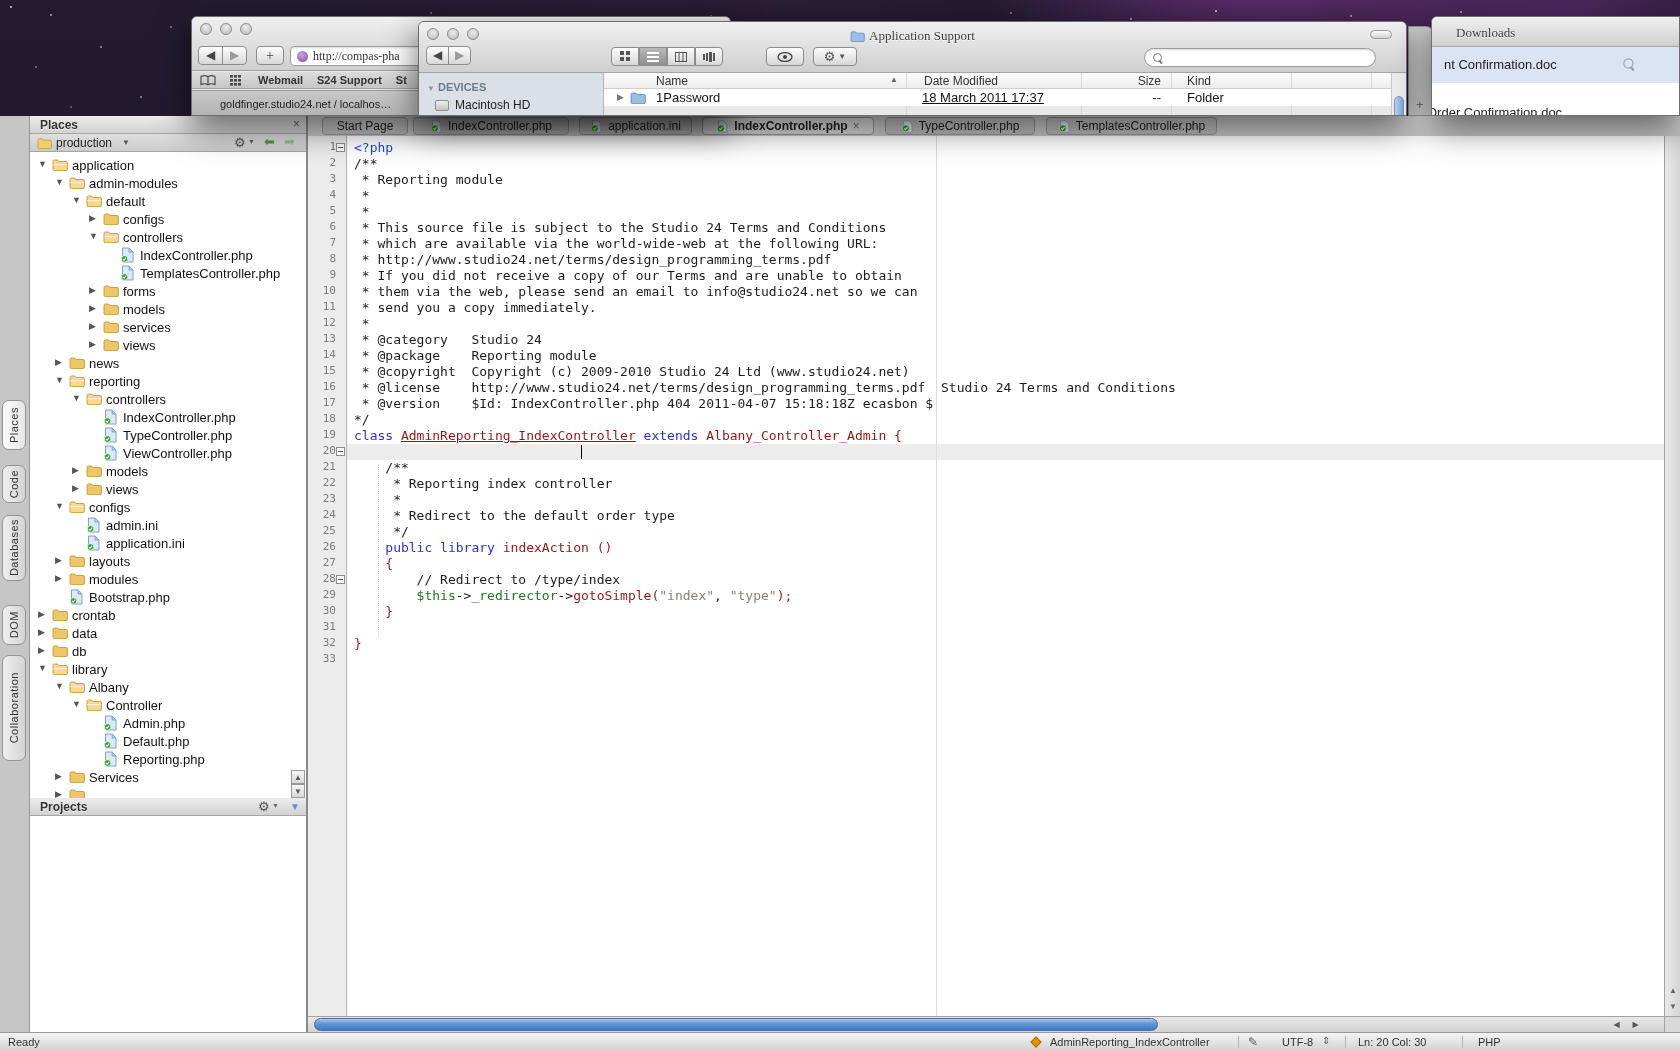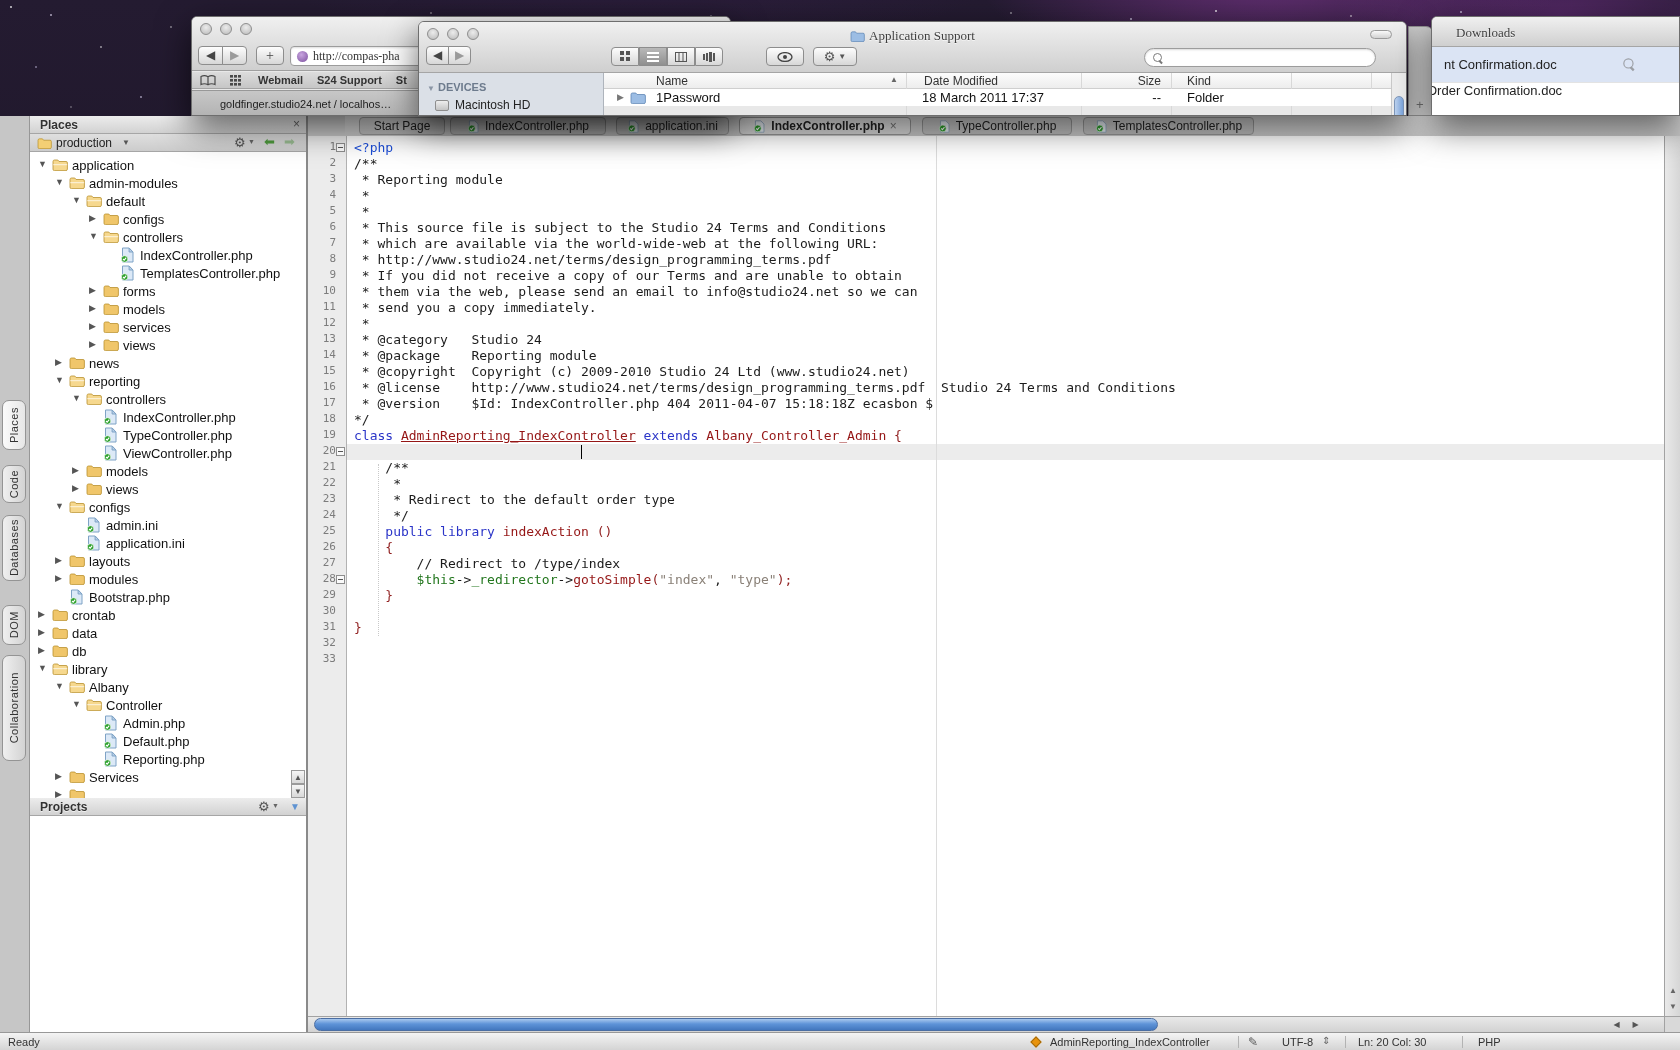--- a/index.html
+++ b/index.html
@@ -69,21 +69,21 @@
   .trow { position:absolute; left:0; right:0; height:18px; }
   .disc { position:absolute; font-size:9px; color:#555; top:3px; }
   .ticon { position:absolute; top:1px; }
   .tlabel { position:absolute; top:2px; font-size:13px; color:#111; white-space:nowrap; }
   .scrbox { position:absolute; width:14px; height:14px; border:1px solid #9a9a9a;
     background:linear-gradient(#f5f5f5,#d8d8d8); color:#555; font-size:8px; text-align:center; line-height:13px; }
 
   
   .edregion { position:absolute; left:307px; top:0; width:1373px; height:916px; border-left:1px solid #8a8a8a; }
   .tabbar { position:absolute; left:0; right:0; top:0; height:28px;
-    background:linear-gradient(#dddddd,#c1c1c1); border-bottom:1px solid #8f8f8f;margin-left:37px; }
+    background:linear-gradient(#dddddd,#c1c1c1); border-bottom:1px solid #8f8f8f; }
   .etab { position:absolute; top:1px; height:18px; border:1px solid #999; border-radius:4px;
     background:linear-gradient(#cfcfcf,#bdbdbd); display:flex; align-items:center; justify-content:center;
     gap:5px; font-size:12px; color:#222; overflow:hidden; white-space:nowrap; }
   .etab.active { background:linear-gradient(#f0f0f0,#d9d9d9); font-weight:bold; }
   .etab .x { color:#777; font-weight:normal; font-size:12px; }
 
   .edbg { position:absolute; left:39px; right:16px; top:20px; height:880px; background:#fff; }
   .gutter { position:absolute; left:0; top:20px; width:39px; height:880px; background:#ececec; border-right:1px solid #b2b2b2; }
   .gln { height:16px; line-height:16px; font:11px "DejaVu Sans Mono", monospace; color:#7c7c7c; text-align:right; width:26px; margin-left:2px; }
   .gutwrap { position:absolute; top:4px; left:0; }
@@ -262,39 +262,39 @@
   <div class="col-div" style="left:752px;"></div>
     <div class="col-div" style="left:872px;"></div>
   <div class="col-div" style="left:952px;"></div>
 
   <div style="position:absolute;left:185px;right:15px;top:67px;height:17px;background:#fff;">
     <span style="position:absolute;left:13px;top:3px;font-size:9px;color:#777;">▶</span>
     <svg width="16" height="13" viewBox="0 0 16 13" style="position:absolute;left:26px;top:2px;">
         <path d="M1 3.5c0-.8.6-1.5 1.4-1.5h3.4l1.2 1.5h7A1.4 1.4 0 0 1 15.4 5v6.2c0 .8-.6 1.4-1.4 1.4H2.4A1.4 1.4 0 0 1 1 11.2z" fill="#9cbde4" stroke="#5f86b5" stroke-width=".8"></path>
       </svg>
     <span style="position:absolute;left:52px;top:1px;font-size:13px;color:#111;">1Password</span>
-    <span style="position:absolute;left:318px;top:1px;font-size:13px;color:#111;">18 March 2011 17:37</span>
+    <span style="position:absolute;left:318px;top:1px;font-size:13px;color:#111;text-decoration:underline;">18 March 2011 17:37</span>
     <span style="position:absolute;left:515px;top:1px;width:42px;text-align:right;font-size:13px;color:#111;">--</span>
     <span style="position:absolute;left:583px;top:1px;font-size:13px;color:#111;">Folder</span>
   </div>
   <div style="position:absolute;right:0;top:51px;bottom:0;width:15px;background:#ececec;border-left:1px solid #c9c9c9;">
     <div style="position:absolute;left:2px;top:23px;width:10px;height:30px;border-radius:5px;background:linear-gradient(90deg,#bcd2ef,#7ba4dc);border:1px solid #7d95b8;"></div>
   </div>
 </div>
 
 <div class="win" style="left:1431px;top:16px;width:249px;height:100px;border-radius:6px 0 0 0;z-index:3;">
   <div class="tbar" style="height:30px;">
     <span class="wtitle" style="position:absolute;left:24px;top:8px;">Downloads</span>
   </div>
   <div class="dl-row" style="top:30px;height:36px;background:#dbe4f4;">
     <span style="position:absolute;left:12px;top:10px;">nt Confirmation.doc</span>
     <span class="mag" style="position:absolute;left:192px;top:12px;opacity:.65;transform:scale(1.15);"></span>
   </div>
   <div class="dl-row" style="top:66px;height:34px;background:#fff;">
-    <span style="position:absolute;left:-5px;top:0;">Order Confirmation.doc</span>
+    <span style="position:absolute;left:-5px;top:22px;">Order Confirmation.doc</span>
   </div>
 </div>
 
 <div class="ide" style="z-index:1;">
   <div class="rail" id="drawer">
       <div class="drawer-tab active" style="top: 284px; height: 50px;">
         <span class="vtext">Places</span>
       </div>
       <div class="drawer-tab" style="top: 349px; height: 38px;">
         <span class="vtext">Code</span>
@@ -735,20 +735,21 @@
         <div class="cl"><span class="ct"> *</span></div>
         <div class="cl"><span class="ct"> * @category   Studio 24</span></div>
         <div class="cl"><span class="ct"> * @package    Reporting module</span></div>
         <div class="cl"><span class="ct"> * @copyright  Copyright (c) 2009-2010 Studio 24 Ltd (www.studio24.net)</span></div>
         <div class="cl"><span class="ct"> * @license    http://www.studio24.net/terms/design_programming_terms.pdf  Studio 24 Terms and Conditions</span></div>
         <div class="cl"><span class="ct"> * @version    $Id: IndexController.php 404 2011-04-07 15:18:18Z ecasbon $</span></div>
         <div class="cl"><span class="ct">*/</span></div>
         <div class="cl"><span class="ck">class </span><span class="cu">AdminReporting_IndexController</span><span class="ct"> </span><span class="ck">extends</span><span class="ct"> </span><span class="cr">Albany_Controller_Admin</span><span class="ct"> </span><span class="cp">{</span></div>
         <div class="cl">&nbsp;</div>
         <div class="cl"><span class="ct">    /**</span></div>
+        <div class="cl"><span class="ct">     * Reporting index controller</span></div>
         <div class="cl"><span class="ct">     *</span></div>
         <div class="cl"><span class="ct">     * Redirect to the default order type</span></div>
         <div class="cl"><span class="ct">     */</span></div>
         <div class="cl"><span class="ct">    </span><span class="ck">public</span><span class="ct"> </span><span class="ck">library</span><span class="ct"> </span><span class="cr">indexAction</span><span class="ct"> </span><span class="cp">()</span></div>
         <div class="cl"><span class="cp">    {</span></div>
         <div class="cl"><span class="ct">        // Redirect to /type/index</span></div>
         <div class="cl"><span class="cg">        $this</span><span class="ct">-&gt;</span><span class="cg">_redirector</span><span class="ct">-&gt;</span><span class="cr">gotoSimple</span><span class="cp">(</span><span class="cs">"index"</span><span class="ct">, </span><span class="cs">"type"</span><span class="cp">);</span></div>
         <div class="cl"><span class="cp">    }</span></div>
         <div class="cl">&nbsp;</div>
         <div class="cl"><span class="cp">}</span></div>

